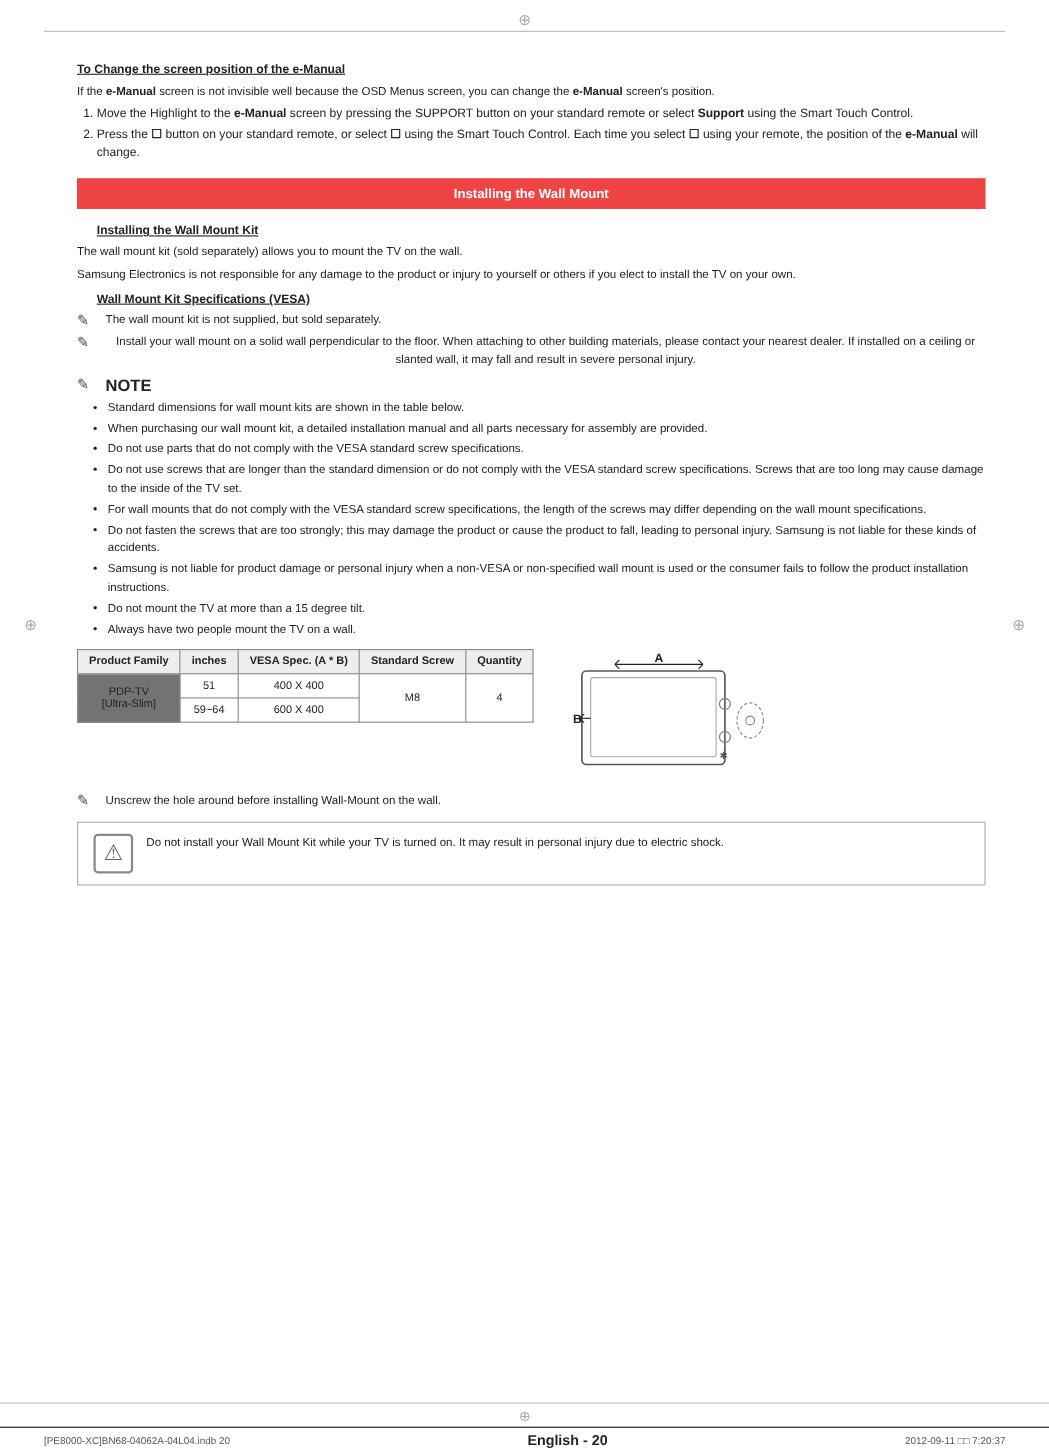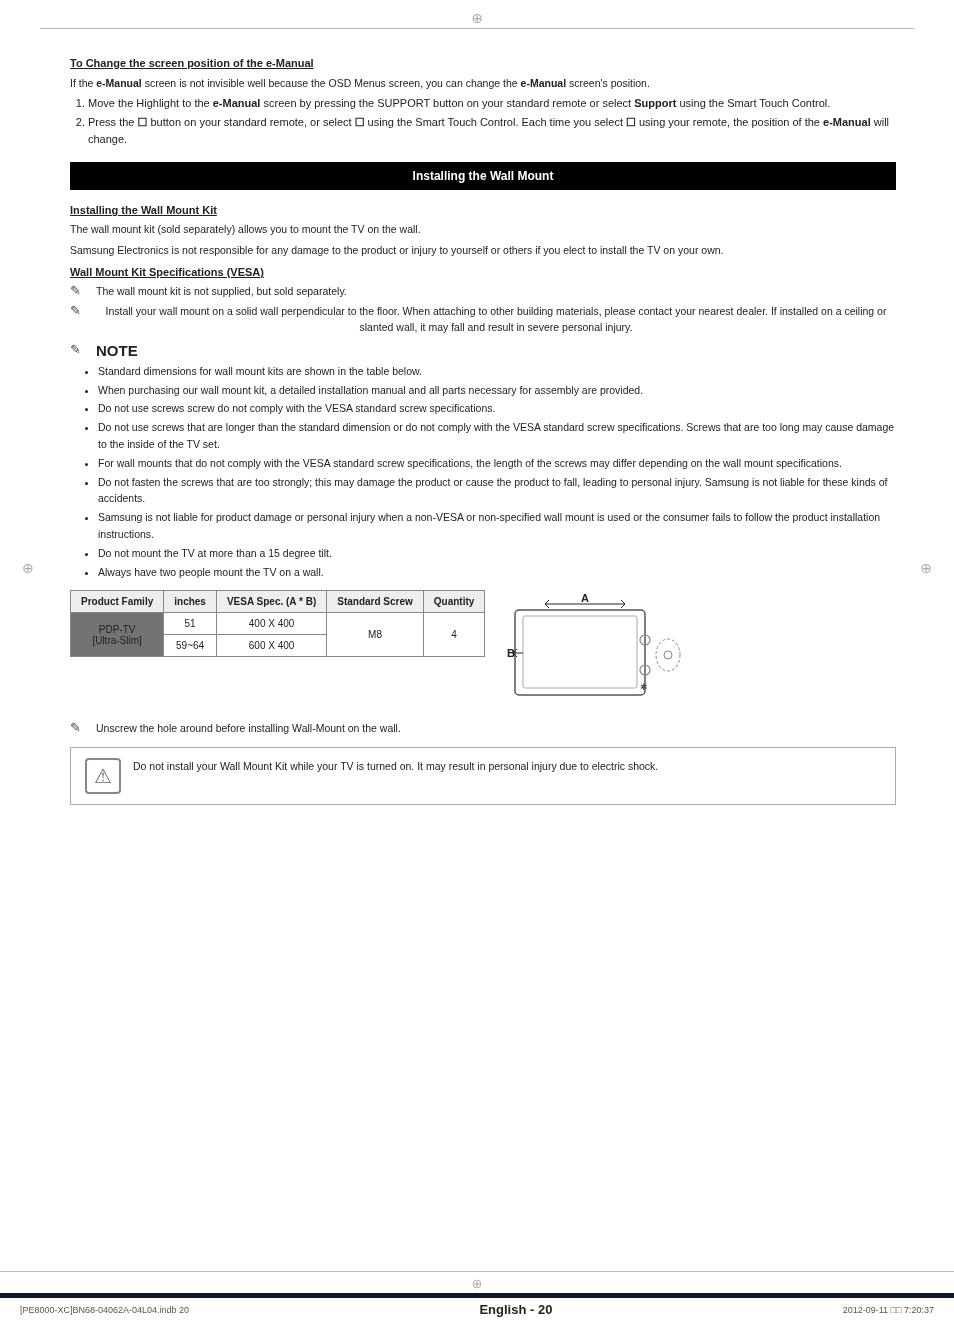--- a/index.html
+++ b/index.html
@@ -50,34 +50,35 @@
     .numbered-list {
       padding-left: 18px;
       margin-bottom: 4px;
     }
     .numbered-list li {
       font-size: 11px;
       line-height: 1.55;
       margin-bottom: 2px;
     }
     .section-header-bar {
-      background: #000000;
+      background: #ef4444;
       color: #fff;
       text-align: center;
       font-size: 12px;
       font-weight: bold;
       padding: 7px 0;
       margin: 14px 0 14px 0;
     }
     .subsection-title {
       font-size: 11px;
       font-weight: bold;
       text-decoration: underline;
       margin-bottom: 5px;
       margin-top: 8px;
+      margin-left: 18px;
     }
     .note-icon {
       display: inline-block;
       font-size: 13px;
       margin-right: 4px;
       color: #444;
       vertical-align: middle;
     }
     .note-line {
       display: flex;
@@ -107,20 +108,21 @@
       margin-bottom: 2px;
       list-style-type: disc;
     }
     .note-section {
       margin-bottom: 6px;
     }
     .table-section {
       display: flex;
       align-items: flex-start;
       margin: 10px 0;
+      gap: 14px;
     }
     .spec-table {
       border-collapse: collapse;
       font-size: 10px;
       flex: 0 0 auto;
     }
     .spec-table th, .spec-table td {
       border: 1px solid #888;
       padding: 5px 10px;
       text-align: center;
@@ -173,22 +175,22 @@
     .bottom-decoration {
       text-align: center;
       padding: 4px 0 2px 0;
       font-size: 13px;
       color: #aaa;
     }
     .bottom-footer {
       display: flex;
       justify-content: space-between;
       align-items: center;
-      padding: 4px 20px;
-      border-top: 5px solid #0f172a;
+      padding: 4px 40px;
+      border-top: 1px solid #0f172a;
     }
     .footer-left {
       font-size: 9px;
       color: #555;
     }
     .footer-center {
       font-size: 13px;
       font-weight: normal;
       color: #222;
     }
@@ -247,21 +249,21 @@
       </div>
     </div>
 
     <div class="note-line">
       <span class="note-icon">✎</span>
       <span class="note-bold">NOTE</span>
     </div>
     <ul class="bullet-list">
       <li>Standard dimensions for wall mount kits are shown in the table below.</li>
       <li>When purchasing our wall mount kit, a detailed installation manual and all parts necessary for assembly are provided.</li>
-      <li>Do not use screws screw do not comply with the VESA standard screw specifications.</li>
+      <li>Do not use parts that do not comply with the VESA standard screw specifications.</li>
       <li>Do not use screws that are longer than the standard dimension or do not comply with the VESA standard screw specifications. Screws that are too long may cause damage to the inside of the TV set.</li>
       <li>For wall mounts that do not comply with the VESA standard screw specifications, the length of the screws may differ depending on the wall mount specifications.</li>
       <li>Do not fasten the screws that are too strongly; this may damage the product or cause the product to fall, leading to personal injury. Samsung is not liable for these kinds of accidents.</li>
       <li>Samsung is not liable for product damage or personal injury when a non-VESA or non-specified wall mount is used or the consumer fails to follow the product installation instructions.</li>
       <li>Do not mount the TV at more than a 15 degree tilt.</li>
       <li>Always have two people mount the TV on a wall.</li>
     </ul>
 
     <div class="table-section">
       <table class="spec-table">

